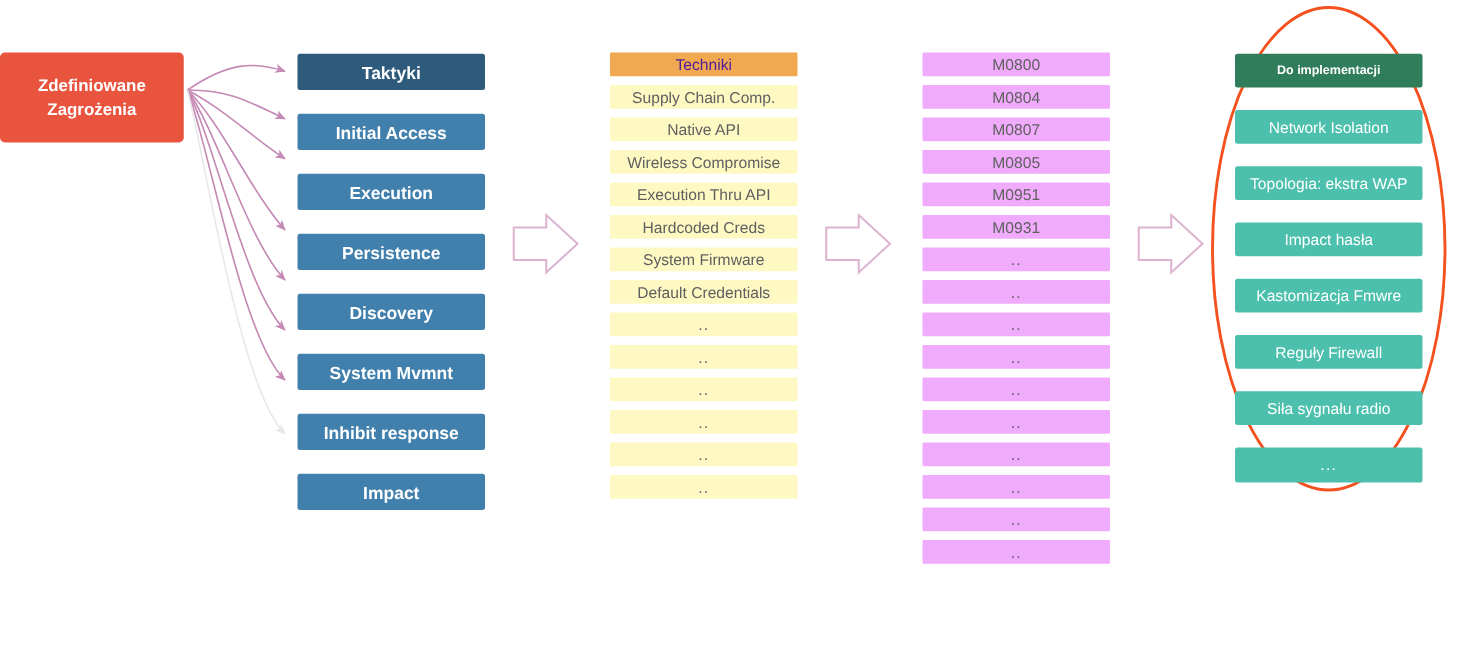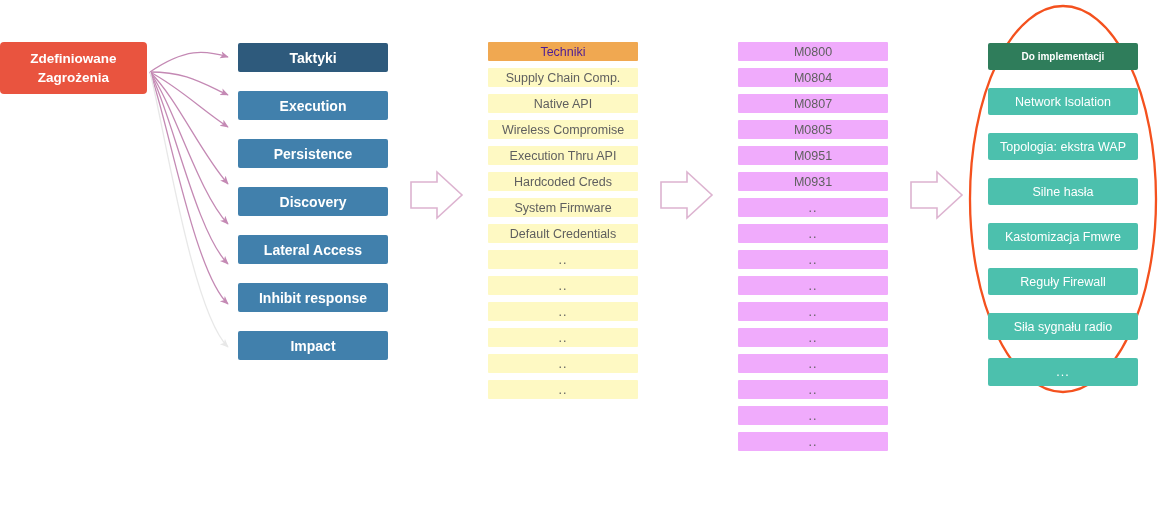--- a/index.html
+++ b/index.html
@@ -25,21 +25,21 @@
     height: 524px;
     pointer-events: none;
   }
 
   
   .source-box {
     position: absolute;
     left: 0px;
     top: 42px;
     width: 147px;
-    height: 52px;
+    height: 72px;
     background: #e9543f;
     border-radius: 4px;
     display: flex;
     align-items: center;
     justify-content: center;
     flex-direction: column;
     color: #ffffff;
     font-weight: bold;
     font-size: 13.5px;
     line-height: 19px;
@@ -168,24 +168,25 @@
     <ellipse cx="1063" cy="199" rx="93" ry="193" fill="none" stroke="#f4511e" stroke-width="2.3"></ellipse>
   </svg>
 
   <div class="source-box">
     <span>Zdefiniowane</span>
     <span>Zagrożenia</span>
   </div>
 
   <div class="column" id="col-tactics">
     <div class="cell header">Taktyki</div>
+    <div class="cell">Initial Access</div>
     <div class="cell">Execution</div>
     <div class="cell">Persistence</div>
     <div class="cell">Discovery</div>
-    <div class="cell">Lateral Access</div>
+    <div class="cell">System Mvmnt</div>
     <div class="cell">Inhibit response</div>
     <div class="cell">Impact</div>
   </div>
 
   <div class="column" id="col-techniques">
     <div class="cell header">Techniki</div>
     <div class="cell">Supply Chain Comp.</div>
     <div class="cell">Native API</div>
     <div class="cell">Wireless Compromise</div>
     <div class="cell">Execution Thru API</div>
@@ -216,20 +217,20 @@
     <div class="cell ellipsis-cell">..</div>
     <div class="cell ellipsis-cell">..</div>
     <div class="cell ellipsis-cell">..</div>
     <div class="cell ellipsis-cell">..</div>
   </div>
 
   <div class="column" id="col-implement">
     <div class="cell header">Do implementacji</div>
     <div class="cell">Network Isolation</div>
     <div class="cell">Topologia: ekstra WAP</div>
-    <div class="cell">Silne hasła</div>
+    <div class="cell">Impact hasła</div>
     <div class="cell">Kastomizacja Fmwre</div>
     <div class="cell">Reguły Firewall</div>
     <div class="cell">Siła sygnału radio</div>
     <div class="cell last ellipsis-cell">...</div>
   </div>
 
 </div>
 
 </body></html>

